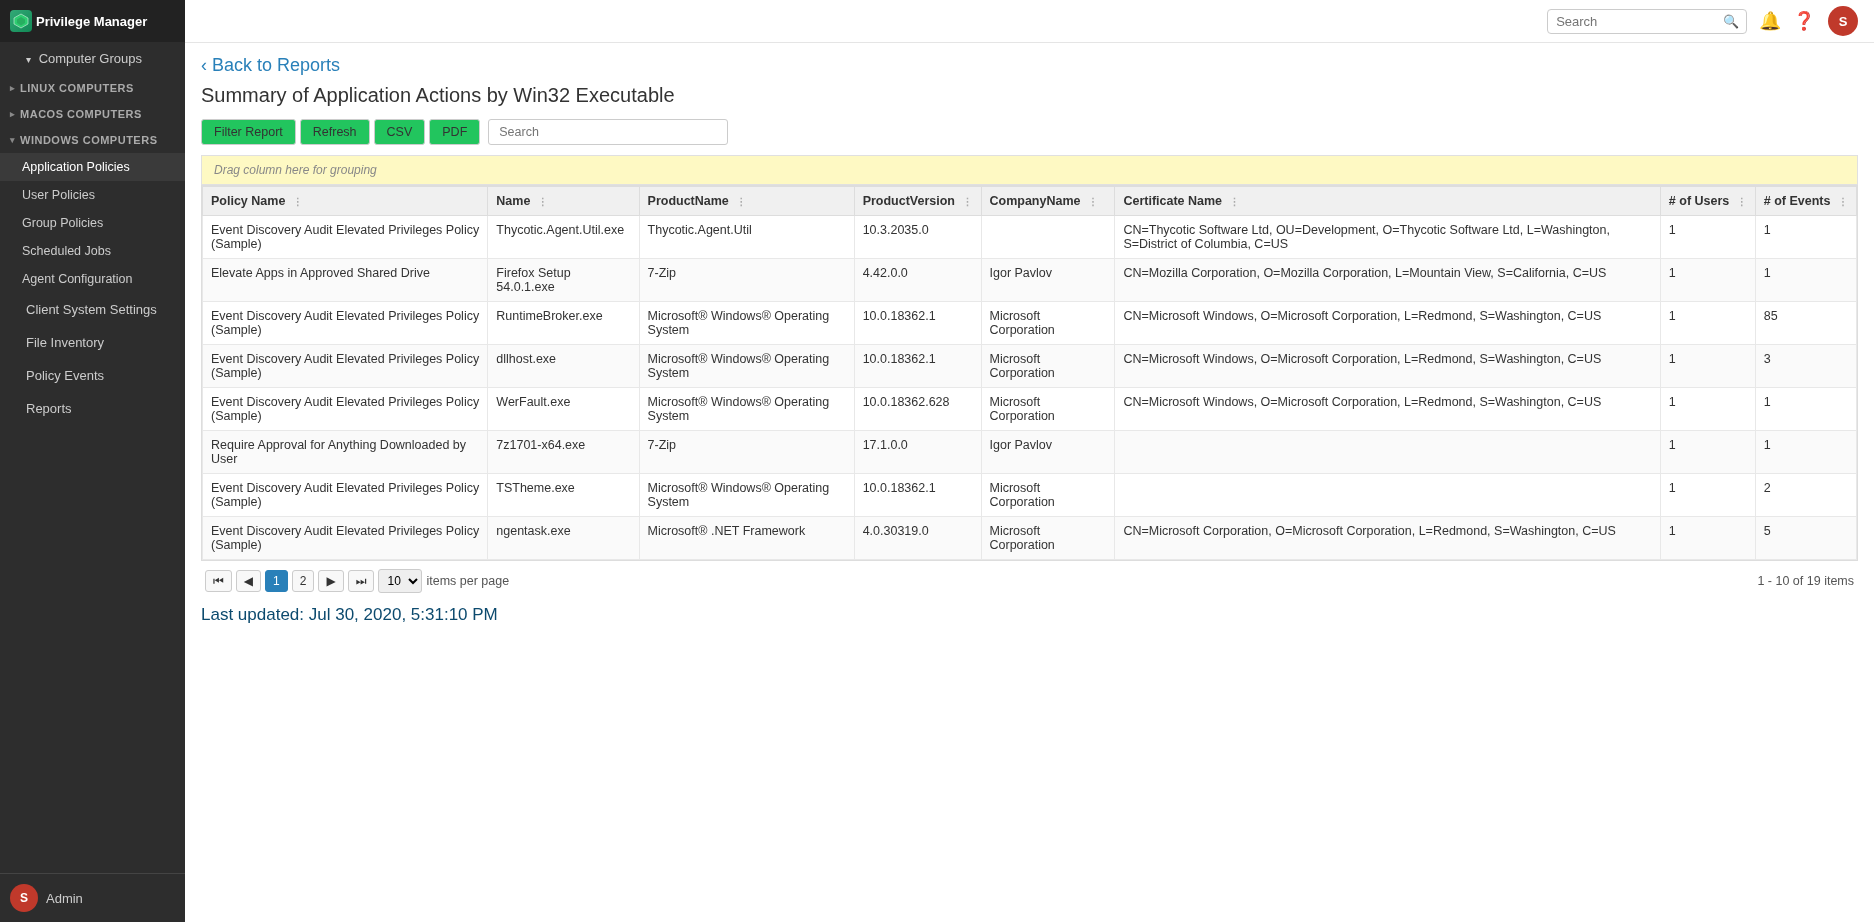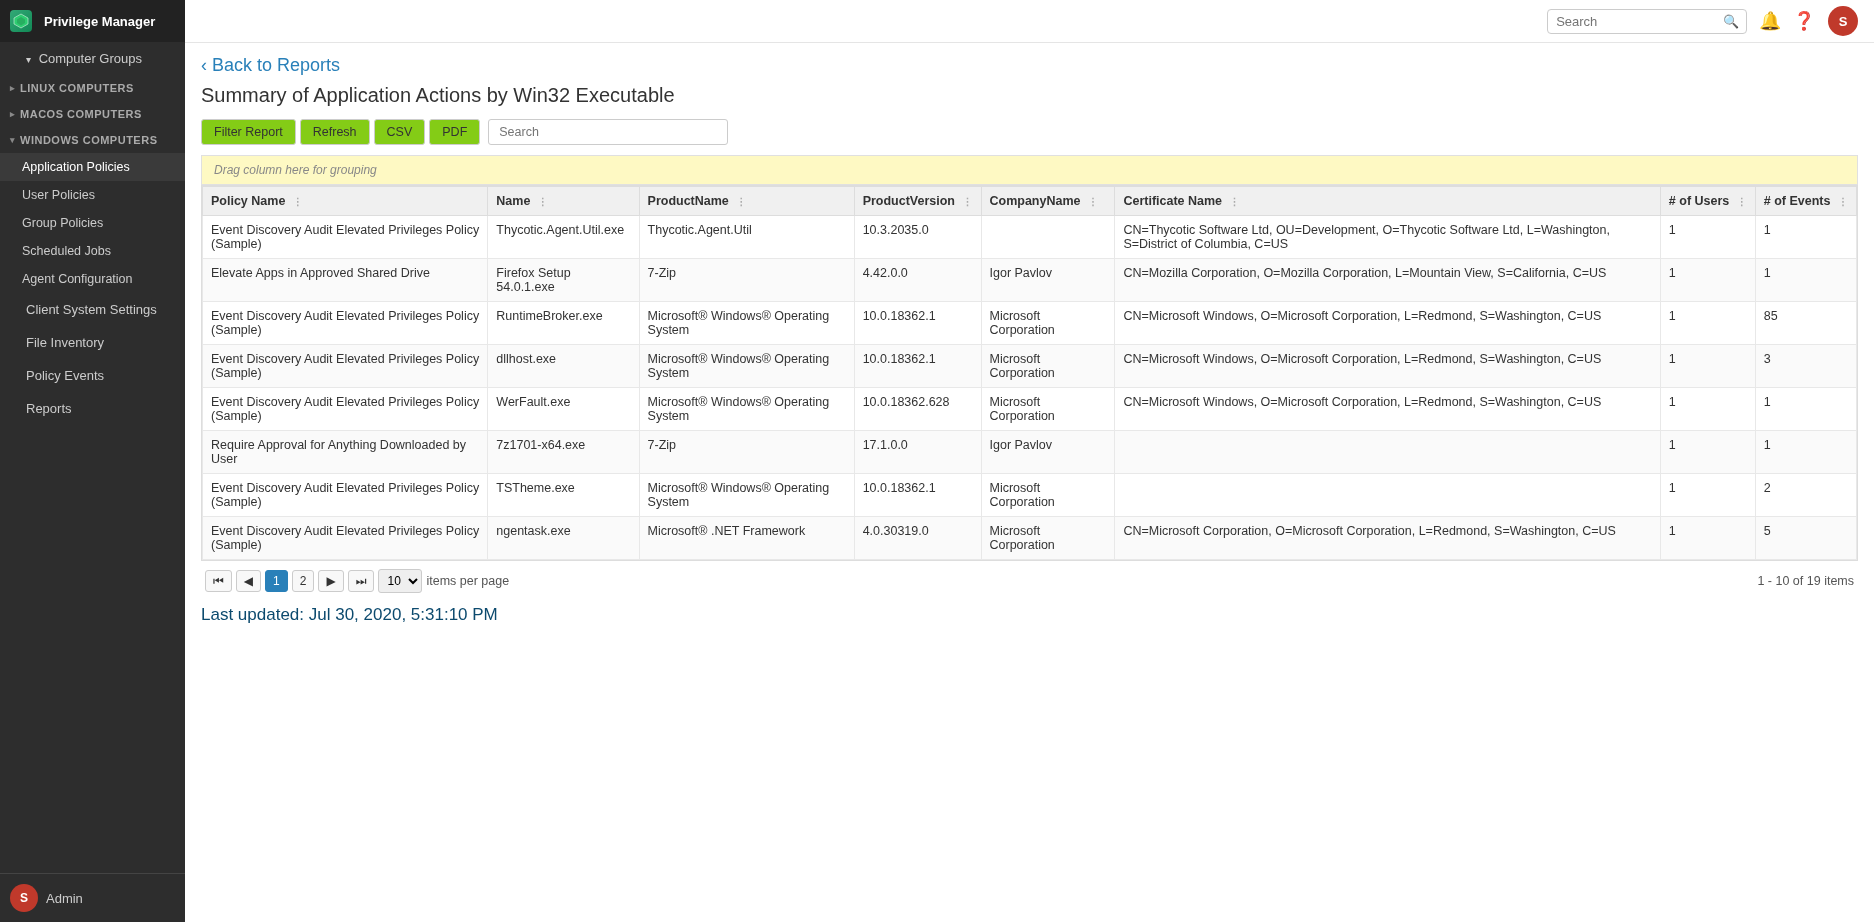--- a/index.html
+++ b/index.html
@@ -14,21 +14,21 @@
       display: flex;
       flex-direction: column;
       overflow-y: auto;
       height: 100vh;
     }
     .sidebar-header {
       display: flex;
       align-items: center;
       padding: 10px 10px;
       background: #222;
-      gap: 12px;
+      gap: 4px;
     }
     .sidebar-logo {
       width: 22px; height: 22px;
       background: linear-gradient(135deg, #3a7, #185);
       border-radius: 4px;
       display: flex; align-items: center; justify-content: center;
       color: #fff; font-size: 11px; font-weight: bold;
     }
     .sidebar-app-title {
       color: #fff;
@@ -143,21 +143,21 @@
     }
     .toolbar {
       display: flex;
       gap: 4px;
       margin-bottom: 10px;
       align-items: center;
     }
     .toolbar-btn {
       padding: 5px 12px;
       border: 1px solid #ccc;
-      background: #84cc16;
+      background: #22c55e;
       border-radius: 3px;
       cursor: pointer;
       font-size: 12.5px;
       color: #333;
     }
     .search-bar-input {
       border: 1px solid #ccc;
       border-radius: 3px;
       padding: 5px 10px;
       font-size: 12.5px;

